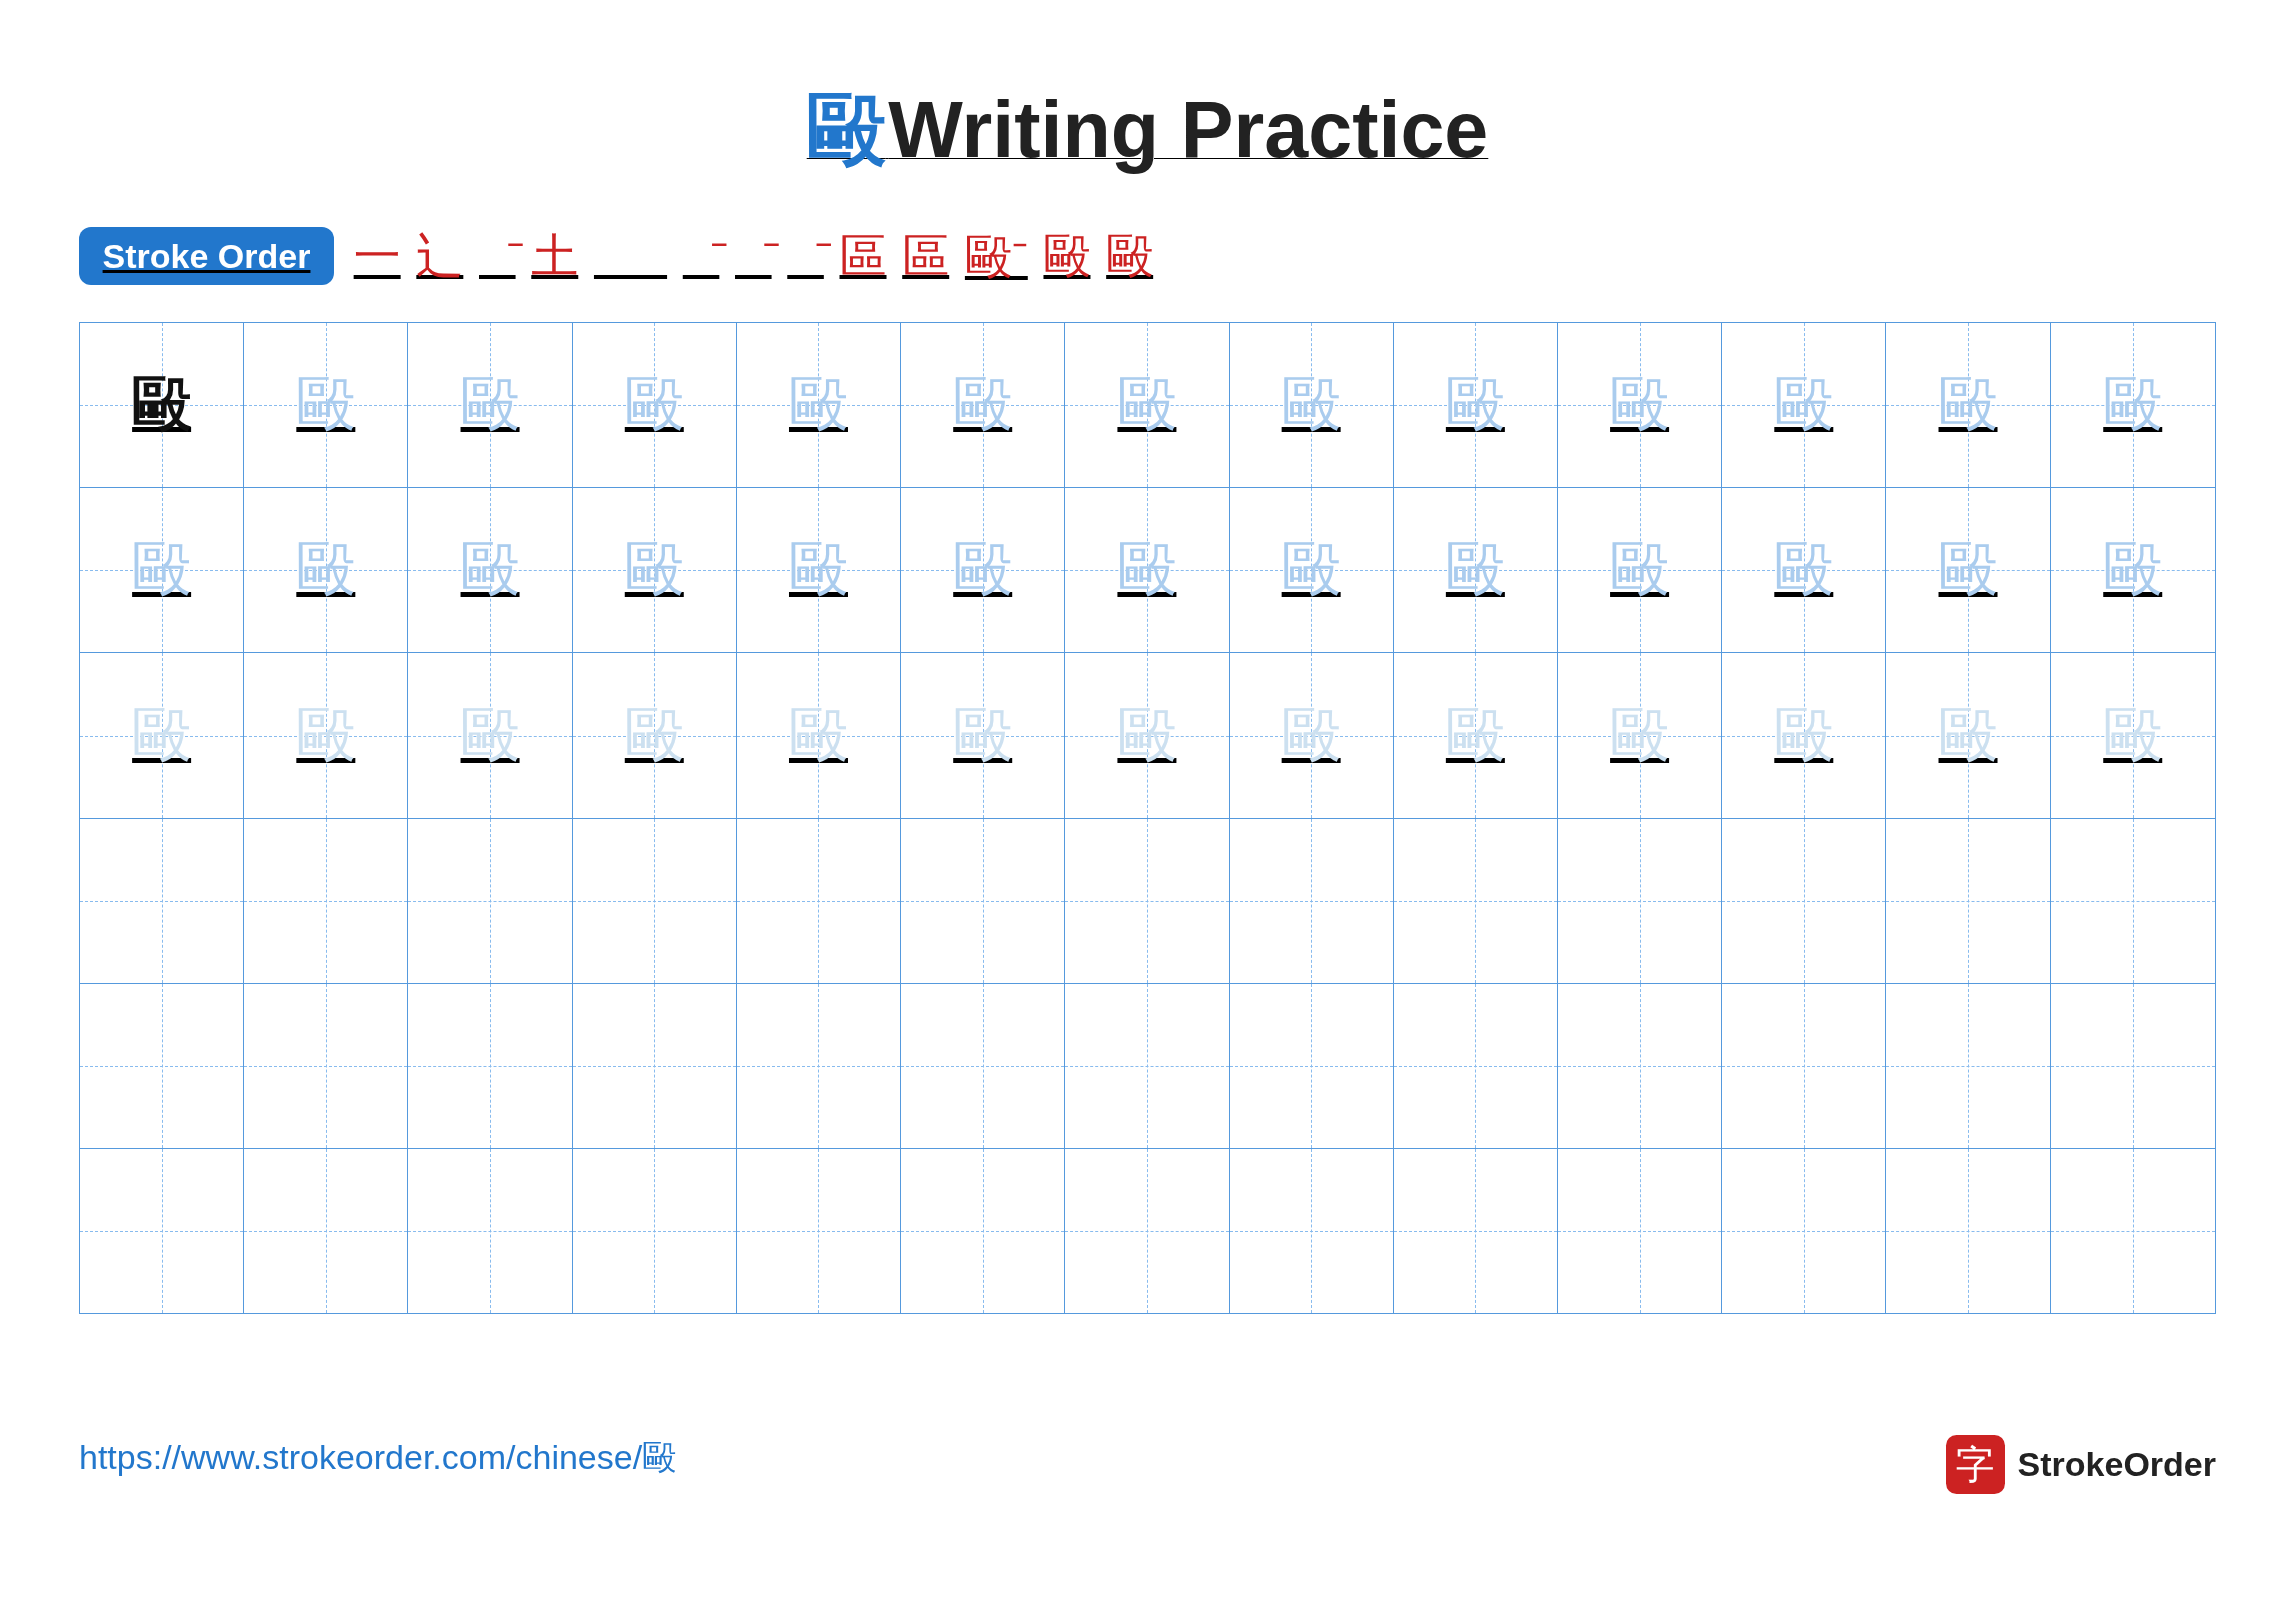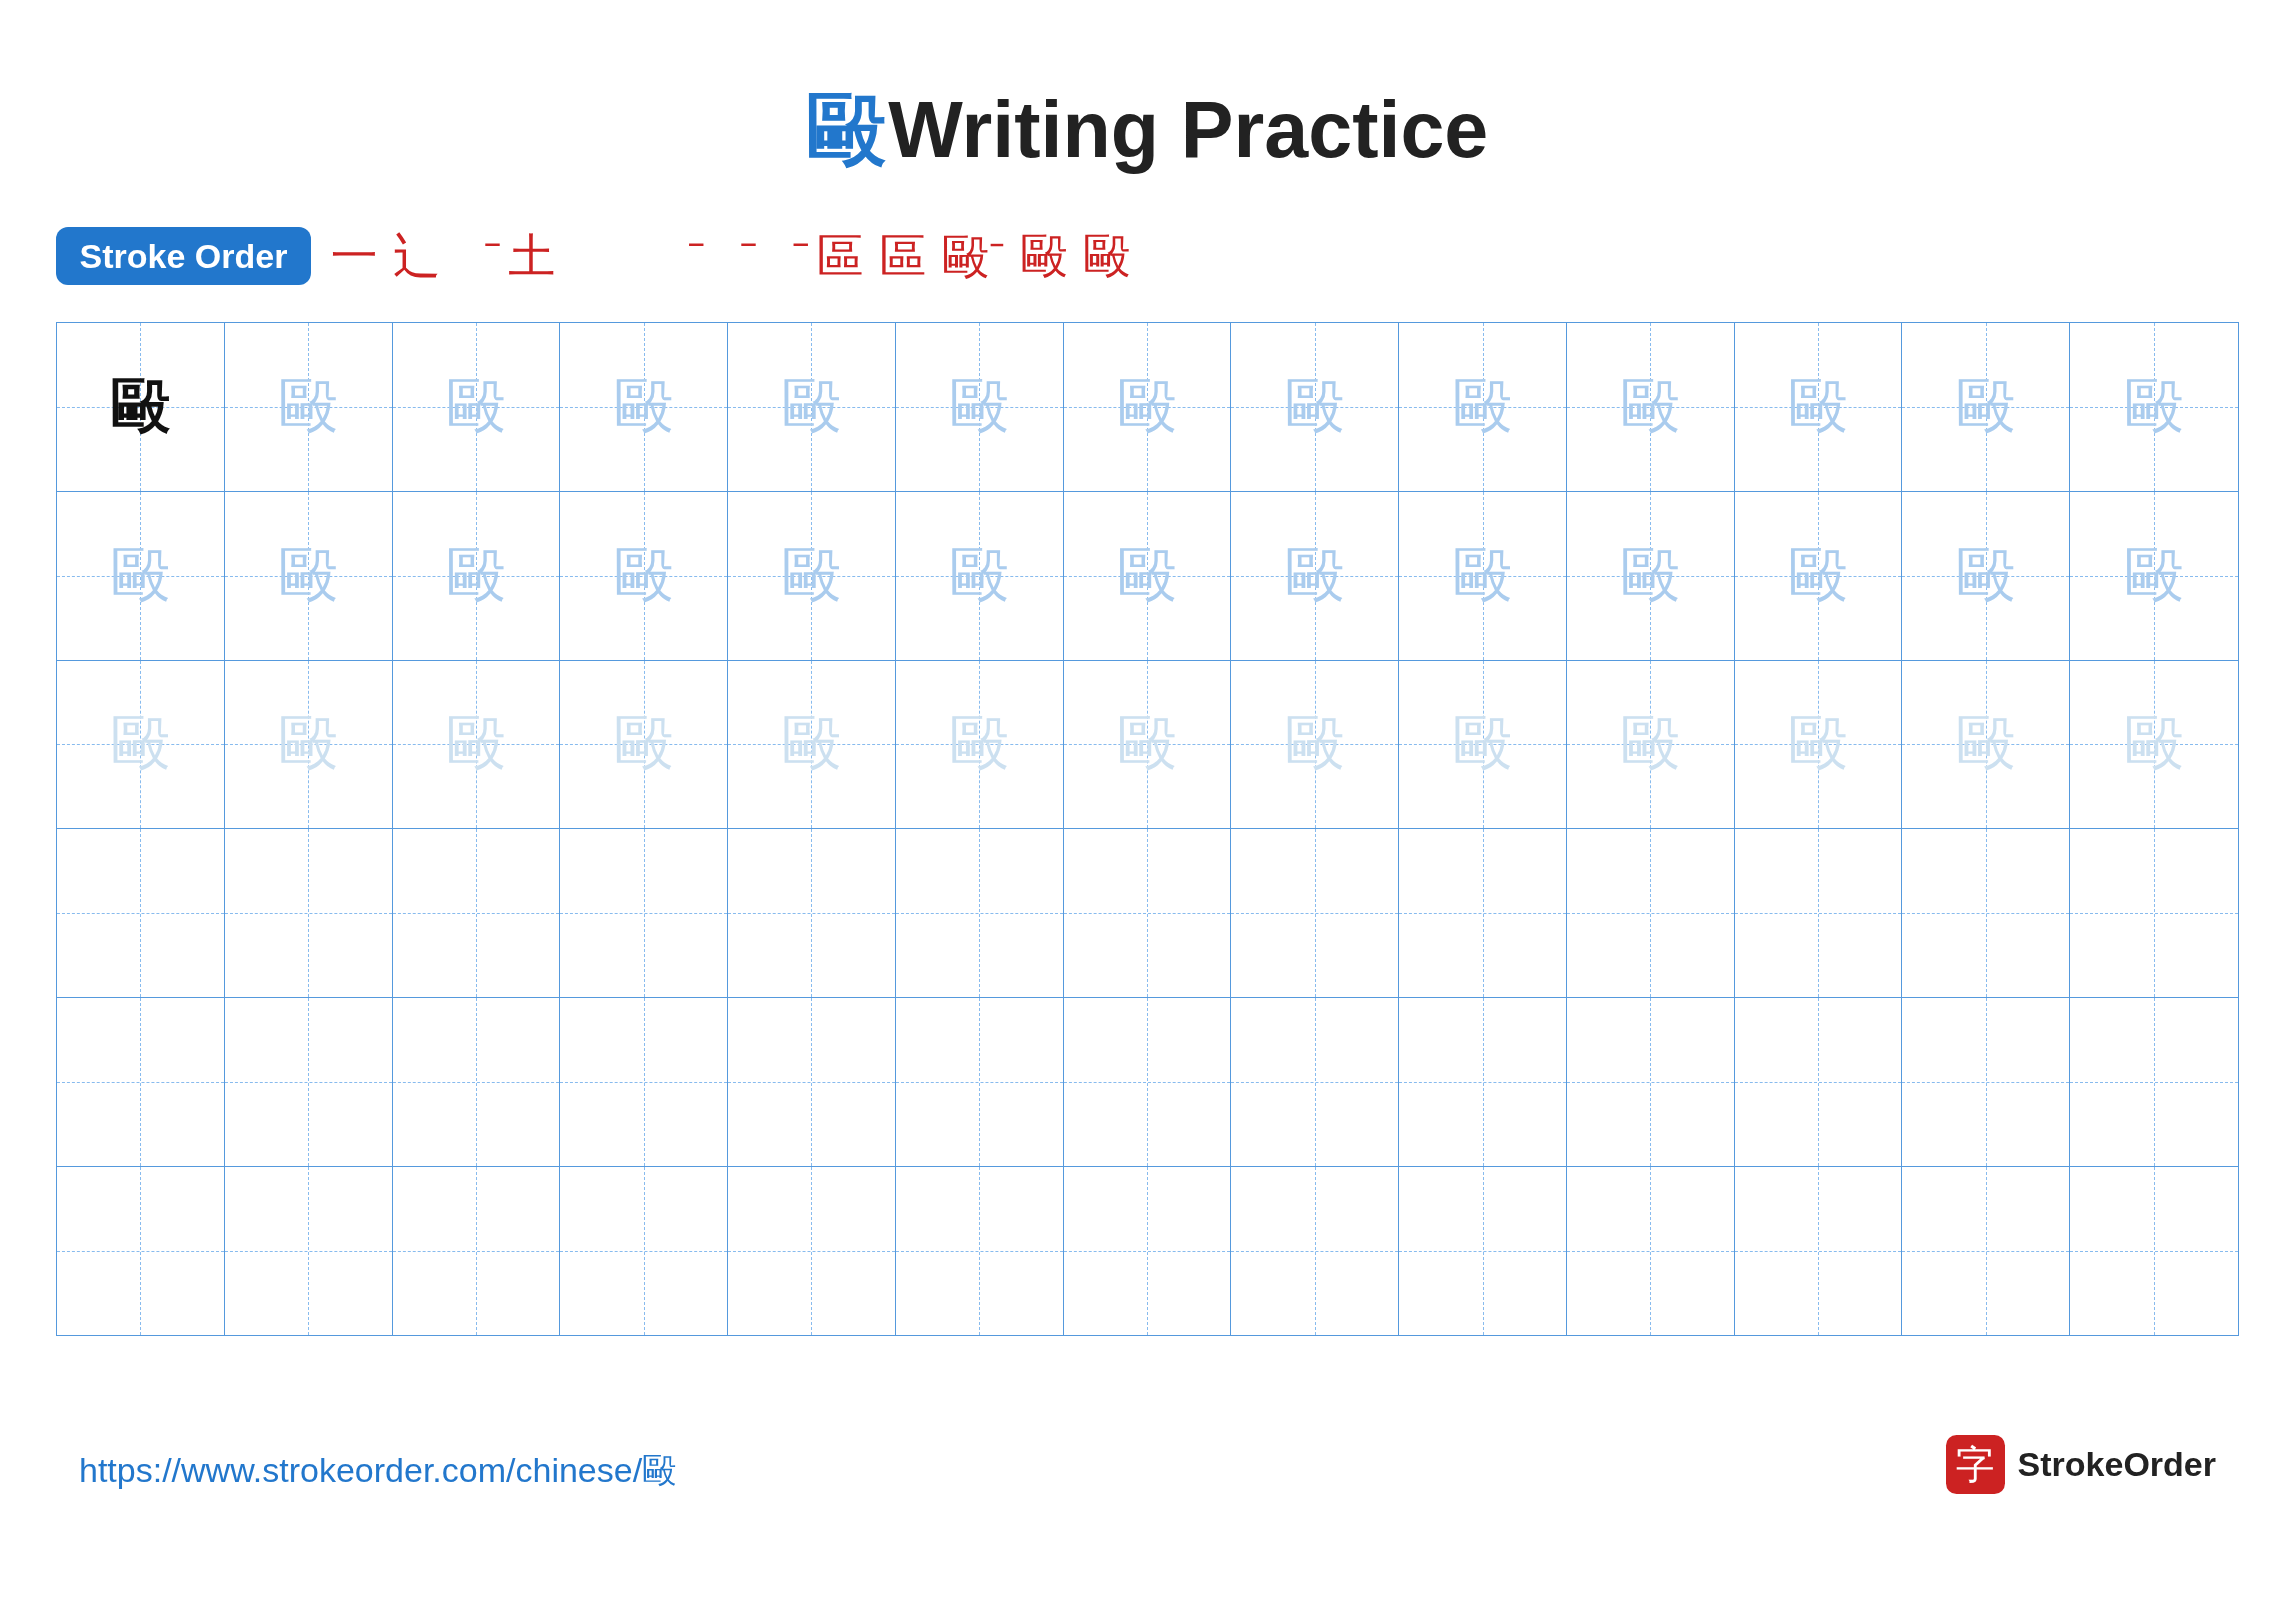--- a/index.html
+++ b/index.html
@@ -10,21 +10,22 @@
       height: 1622px;
       position: relative;
       overflow: hidden;
     }
 
     .page {
       width: 2295px;
       height: 1546px;
       background: #fff;
       position: relative;
-      padding: 52px 56px;
+      padding: 52px 79px;
+      text-decoration: underline;
     }
 
     
     .title-section {
       text-align: center;
       margin-bottom: 39px;
       margin-top: 26px;
     }
     .title-char {
       font-size: 79px;
@@ -131,21 +132,21 @@
       color: #cce0f0;
     }
 
     
     .footer {
       position: absolute;
       bottom: 52px;
       left: 79px;
       right: 79px;
       display: flex;
-      align-items: flex-end;
+      align-items: flex-start;
       justify-content: space-between;
     }
     .footer-url {
       font-size: 34px;
       color: #2277cc;
       font-family: Arial, sans-serif;
     }
     .footer-brand {
       display: flex;
       align-items: center;

